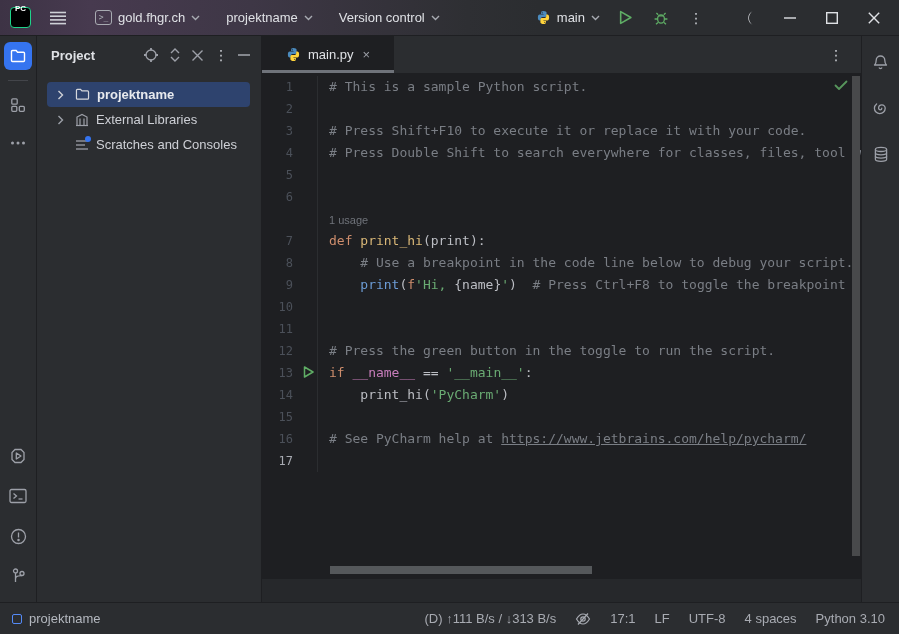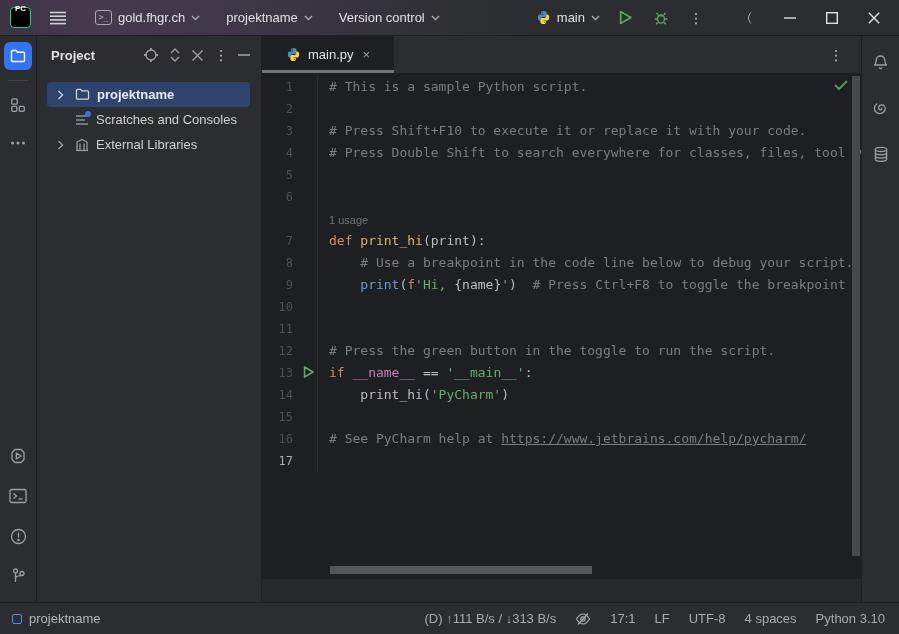--- a/index.html
+++ b/index.html
@@ -290,46 +290,46 @@
               </svg>
           </span>
           <span>
             <svg width="15" height="13" viewBox="0 0 16 14">
                 <path d="M1.5 2.5c0-.6.4-1 1-1h3.4l1.5 1.7h6.1c.6 0 1 .4 1 1v6.8c0 .6-.4 1-1 1h-11c-.6 0-1-.4-1-1V2.5z" fill="none" stroke="#d5d7dc" stroke-width="1.3"></path>
               </svg>
           </span>
           <span>projektname</span>
         </div>
         <div class="tree-row">
+          <span class="tree-chev">
+            <svg width="7" height="10" viewBox="0 0 7 10">
+                <polyline points="1.5,1 5.5,5 1.5,9" fill="none" stroke="#9da0a8" stroke-width="1.4"></polyline>
+              </svg>
+          </span>
+          <span>
+            <svg width="14" height="14" viewBox="0 0 14 14" fill="none" stroke="#9da0a8" stroke-width="1.2">
+                <path d="M2 12.5V4L7 1.5 12 4v8.5"></path>
+                <line x1="1" y1="12.5" x2="13" y2="12.5"></line>
+                <line x1="5" y1="5.5" x2="5" y2="12.5"></line>
+                <line x1="9" y1="5.5" x2="9" y2="12.5"></line>
+              </svg>
+          </span>
+          <span>External Libraries</span>
+        </div>
+        <div class="tree-row">
           <span class="tree-chev empty"></span>
           <span style="position:relative;">
             <svg width="14" height="12" viewBox="0 0 14 12" fill="none" stroke="#9da0a8" stroke-width="1.3">
                 <line x1="1" y1="2" x2="13" y2="2"></line>
                 <line x1="1" y1="6" x2="10" y2="6"></line>
                 <line x1="1" y1="10" x2="13" y2="10"></line>
               </svg>
             <span style="position:absolute; top:-3px; right:-2px; width:6px; height:6px; border-radius:50%; background:#3574f0;"></span>
           </span>
           <span>Scratches and Consoles</span>
-        </div>
-        <div class="tree-row">
-          <span class="tree-chev">
-            <svg width="7" height="10" viewBox="0 0 7 10">
-                <polyline points="1.5,1 5.5,5 1.5,9" fill="none" stroke="#9da0a8" stroke-width="1.4"></polyline>
-              </svg>
-          </span>
-          <span>
-            <svg width="14" height="14" viewBox="0 0 14 14" fill="none" stroke="#9da0a8" stroke-width="1.2">
-                <path d="M2 12.5V4L7 1.5 12 4v8.5"></path>
-                <line x1="1" y1="12.5" x2="13" y2="12.5"></line>
-                <line x1="5" y1="5.5" x2="5" y2="12.5"></line>
-                <line x1="9" y1="5.5" x2="9" y2="12.5"></line>
-              </svg>
-          </span>
-          <span>External Libraries</span>
         </div>
       </div>
     </div>
 
     <div class="editor-col">
       <div class="tab-bar">
         <div class="tab active">
           <span>
             <svg width="15" height="15" viewBox="0 0 16 16">
                 <path fill="#4b8bbe" d="M7.9 1C5.9 1 5.4 1.9 5.4 2.9v1.4h2.7v.5H3.9C2.8 4.8 2 5.7 2 7.9c0 2.3.8 3.2 1.9 3.2h1.2V9.4c0-1.1.9-2 1.9-2h2.7c.9 0 1.6-.7 1.6-1.6V2.9C11.3 1.9 9.9 1 7.9 1zM6.7 2.3a.65.65 0 110 1.3.65.65 0 010-1.3z"></path>

